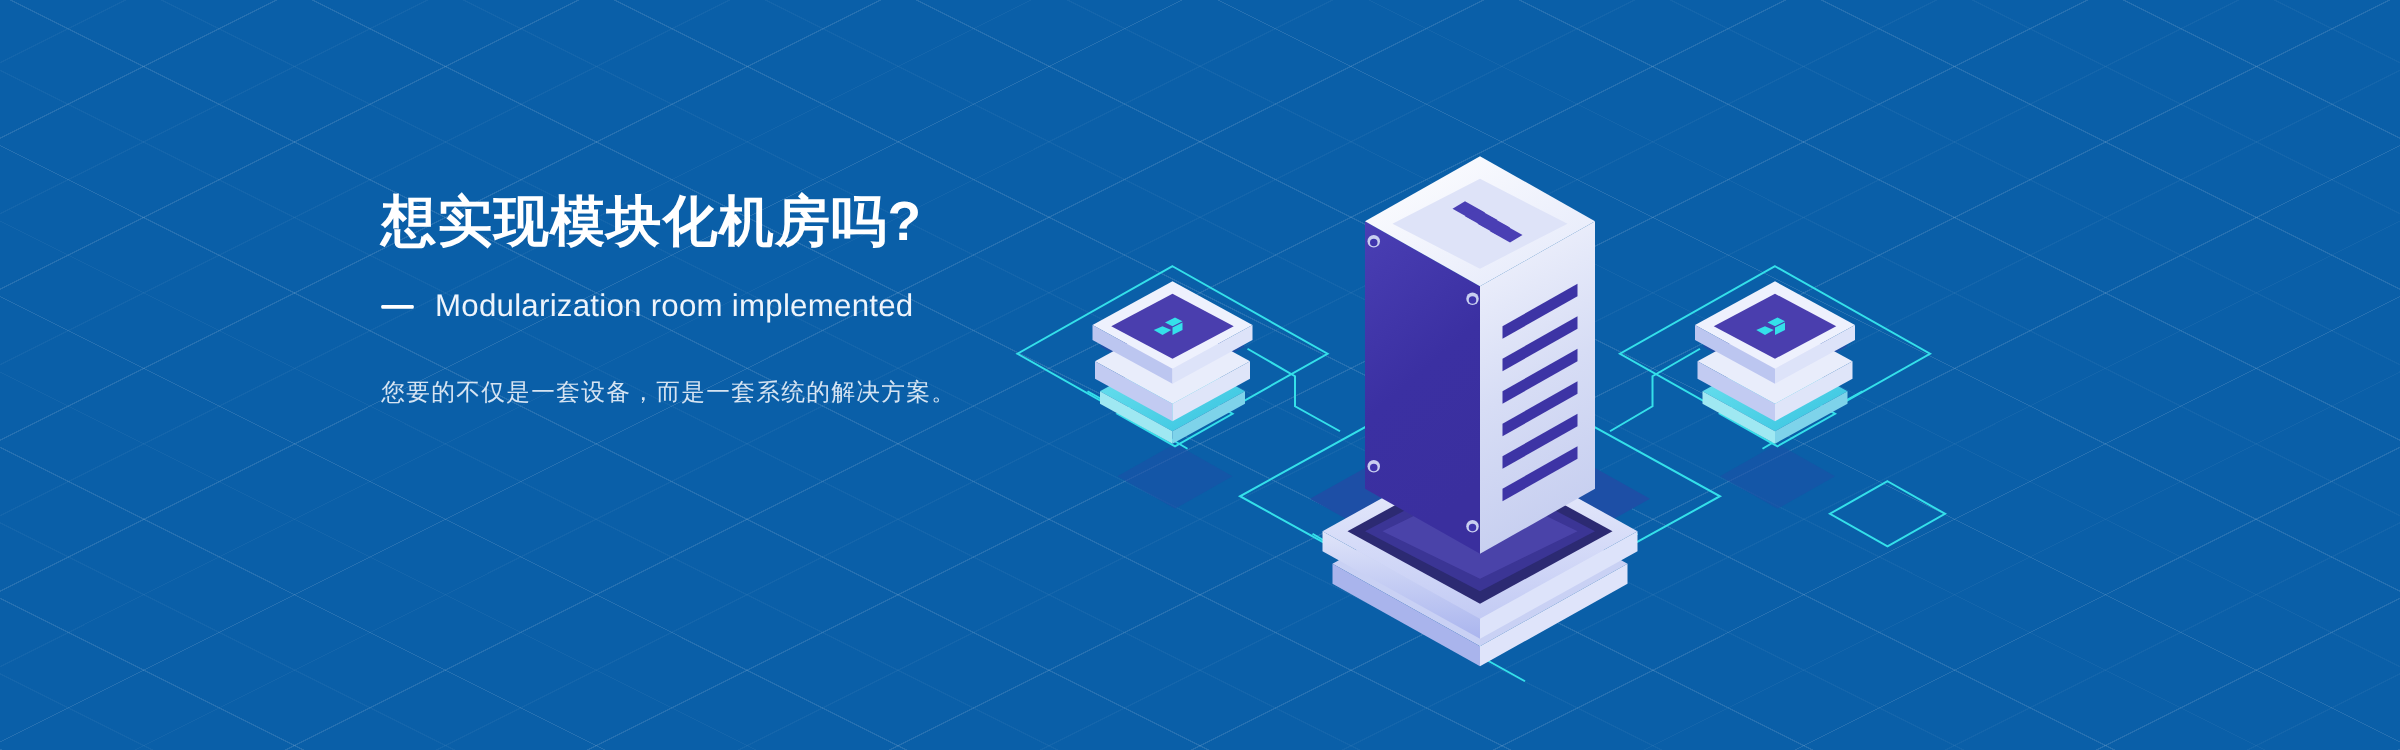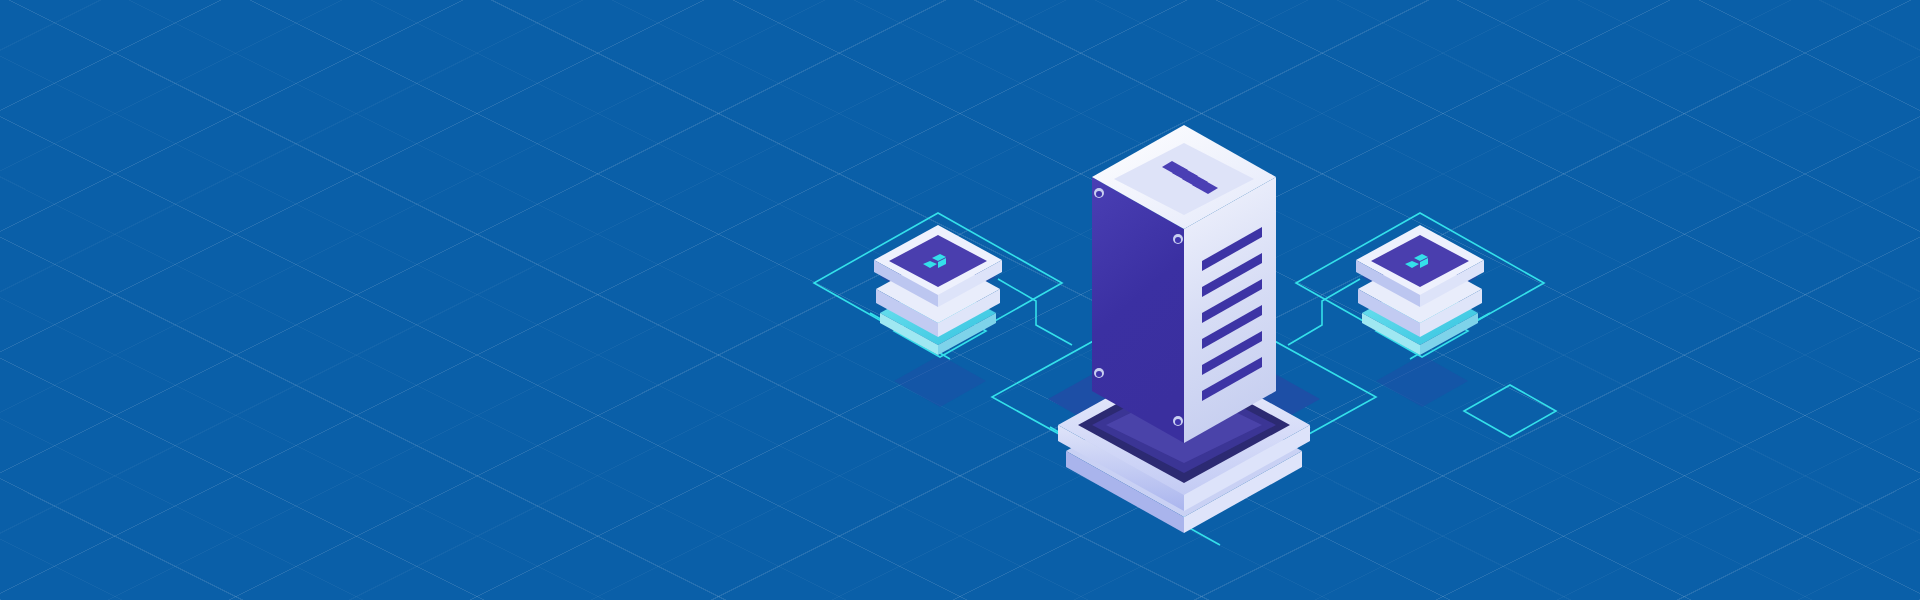--- a/index.html
+++ b/index.html
@@ -102,20 +102,30 @@
   }
   .illo svg { display: block; }
 </style>
 </head>
 <body>
 
 <div class="banner">
 
   <div class="grid-layer"></div>
 
+  <div class="copy">
+    <h1 class="headline">想实现模块化机房吗?</h1>
+
+    <div class="sub-row">
+      <span class="sub-dash"></span>
+      <span class="subhead">Modularization room implemented</span>
+    </div>
+
+    <p class="desc">您要的不仅是一套设备，而是一套系统的解决方案。</p>
+  </div>
 
   <div class="illo">
     <svg width="760" height="500" viewBox="0 0 760 500" xmlns="http://www.w3.org/2000/svg">
       <defs>
         <linearGradient id="gTowerDark" x1="0" y1="0" x2="0.3" y2="1">
           <stop offset="0%" stop-color="#4a3fb4"></stop>
           <stop offset="55%" stop-color="#3b30a2"></stop>
           <stop offset="100%" stop-color="#3a2f9e"></stop>
         </linearGradient>
         <linearGradient id="gTowerLight" x1="0" y1="0" x2="0.2" y2="1">

